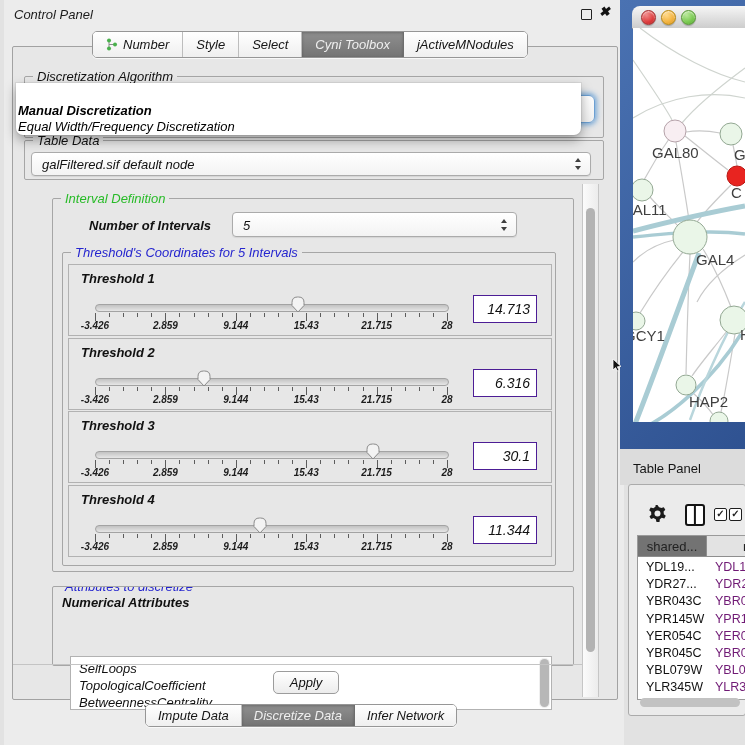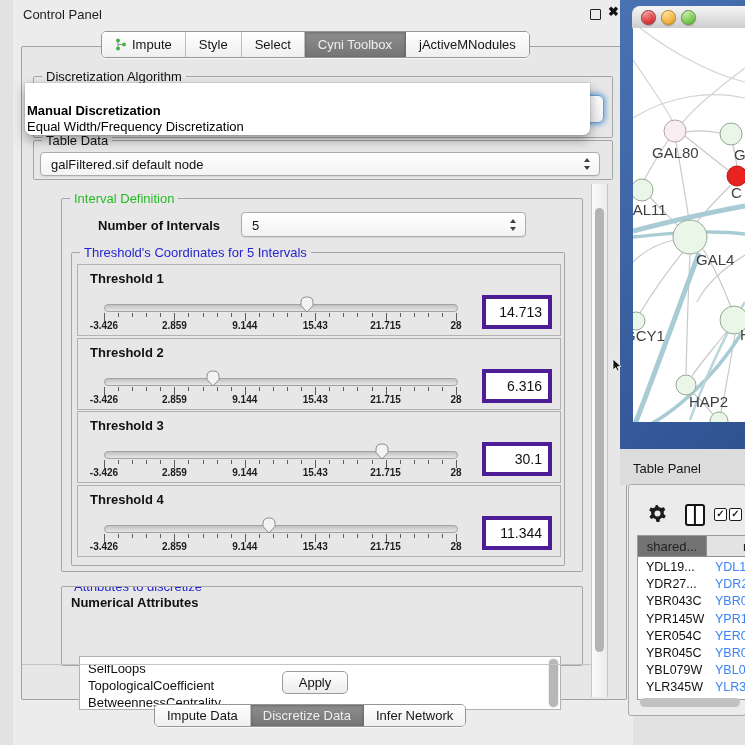--- a/index.html
+++ b/index.html
@@ -1,20 +1,20 @@
 <!DOCTYPE html>
 <html><head>
 <meta charset="utf-8">
 <style>
   html,body{margin:0;padding:0;}
   body{font-family:"Liberation Sans",sans-serif;background:#d8d8d8;}
   #screen{position:relative;width:745px;height:745px;background:#e2e2e2;overflow:hidden;
           font-family:"Liberation Sans",sans-serif;color:#111;}
   
-  #cp{position:absolute;left:13px;top:0;width:620px;height:745px;background:#ececec;}
+  #cp{position:absolute;left:4px;top:0;width:620px;height:745px;background:#ececec;font-style:italic;}
   #cp-title{position:absolute;left:10px;top:7px;font-size:13px;color:#1c1c1c;}
   #cp-float{position:absolute;left:577px;top:9px;width:9px;height:9px;border:1.5px solid #222;border-radius:1px;}
   #cp-close{position:absolute;left:595px;top:4px;font-size:13px;font-weight:bold;color:#111;}
   #cp-body{position:absolute;left:8px;top:46px;width:604px;height:652px;background:#e7e7e7;
            border:1px solid #a2a2a2;border-radius:2px;}
   
   .seg-group{position:absolute;display:flex;border:1px solid #969696;border-radius:5px;overflow:hidden;
              box-shadow:0 1px 0 rgba(255,255,255,.7);z-index:5;background:#fff;}
   .seg{display:flex;align-items:center;gap:5px;padding:0 13px;font-size:13px;color:#151515;
        background:linear-gradient(#ffffff,#efefef);border-right:1px solid #bdbdbd;white-space:nowrap;}
@@ -47,21 +47,21 @@
         background:linear-gradient(#fdfdfd,#f0f0f0);border:1.5px solid #6b9fd2;
         box-shadow:0 0 5px 2px rgba(96,156,214,.8);z-index:2;}
   
   .thr-panel{position:absolute;left:64px;width:482px;height:70px;border:1px solid #b2b2b2;background:#e7e7e7;}
   .thr-label{position:absolute;left:12px;top:6px;font-size:13px;font-weight:bold;color:#111;}
   .thr-track{position:absolute;left:26px;top:39px;width:352px;height:6px;border-radius:4px;
              background:linear-gradient(#c2c2c2,#e6e6e6);border:1px solid #a3a3a3;}
   .thr-thumb{position:absolute;top:30px;width:16px;height:19px;}
   .tick{position:absolute;width:1px;background:#5c5c5c;}
   .tick-label{position:absolute;top:55px;transform:translateX(-50%);font-size:10px;font-weight:bold;color:#1d1d1d;white-space:nowrap;}
-  .thr-value{position:absolute;left:404px;top:30px;width:56px;height:26px;background:#fff;border:4px solid #4c1d95;
+  .thr-value{position:absolute;left:404px;top:30px;width:56px;height:26px;background:#fff;border:1px solid #4c1d95;
              font-size:14px;line-height:26px;text-align:right;padding-right:6px;box-sizing:content-box;}
   
   #attr-list{position:absolute;left:66px;top:612px;width:480px;height:52px;background:#fff;border:1px solid #b2b2b2;overflow:hidden;margin-top:44px;}
   .attr-item{position:relative;padding-left:8px;font-size:13px;line-height:17px;color:#111;white-space:nowrap;}
   #attr-sb{position:absolute;right:1px;top:1px;width:11px;height:50px;background:#efefef;border-radius:5px;}
   #attr-sb .thumb{position:absolute;left:1px;top:1px;width:9px;height:48px;background:#b7b7b7;border-radius:5px;}
   
   #apply-btn{position:absolute;left:269px;top:671px;width:64px;height:21px;background:linear-gradient(#ffffff,#ececec);
              border:1px solid #9c9c9c;border-radius:5px;font-size:13px;text-align:center;line-height:21px;color:#111;
              box-shadow:0 1px 0 rgba(255,255,255,.8);}
@@ -87,21 +87,21 @@
       border:1px solid #ababab;border-radius:3px;}
   .cbx{position:absolute;width:11px;height:11px;border:1.6px solid #1d1d1d;border-radius:2px;font-size:10px;
        line-height:10px;text-align:center;color:#1d1d1d;font-weight:bold;background:#fff;}
   #tp-split{position:absolute;left:56px;top:19px;width:16px;height:18px;border:2.2px solid #141414;border-radius:3px;background:#fff;}
   #tp-split:before{content:"";position:absolute;left:50%;top:0;width:2.2px;height:100%;background:#141414;transform:translateX(-50%);}
   #tp-table{position:absolute;left:8px;top:50px;width:109px;height:163px;background:#fff;border:1px solid #9a9a9a;
             border-right:none;overflow:hidden;}
   .tp-hcell{position:absolute;top:0;height:21px;font-size:13px;color:#222;text-align:center;line-height:21px;
             border-right:1px solid #8e8e8e;border-bottom:1px solid #8e8e8e;box-sizing:border-box;}
   .tp-row-c1{position:absolute;left:8px;font-size:12.5px;color:#111;white-space:nowrap;}
-  .tp-row-c2{position:absolute;left:77px;font-size:12.5px;color:#3b82f6;white-space:nowrap;}
+  .tp-row-c2{position:absolute;left:77px;font-size:12.5px;color:#701a75;white-space:nowrap;}
   #tp-hsb{position:absolute;left:11px;top:213px;width:100px;height:9px;background:#c2c2c2;border-radius:5px;}
   
   #cursor{position:absolute;left:612px;top:358px;z-index:60;}
 </style>
 </head>
 <body>
 
 <div id="screen">
 
   <div id="cp">
@@ -113,21 +113,21 @@
 
     <div id="top-tabs" class="seg-group">
         <div class="seg">
           <svg width="12" height="13" viewBox="0 0 12 13">
             <line x1="3" y1="2.5" x2="3" y2="10.5" stroke="#8a8a8a"></line>
             <line x1="3" y1="6.5" x2="9" y2="6.5" stroke="#8a8a8a"></line>
             <circle cx="3" cy="2.5" r="2" fill="#49b04c"></circle>
             <circle cx="3" cy="10.5" r="2" fill="#49b04c"></circle>
             <circle cx="9" cy="6.5" r="2" fill="#49b04c"></circle>
           </svg>
-          <span>Impute</span>
+          <span>Number</span>
         </div>
         <div class="seg">
           <span>Style</span>
         </div>
         <div class="seg">
           <span>Select</span>
         </div>
         <div class="seg selected">
           <span>Cyni Toolbox</span>
         </div>

